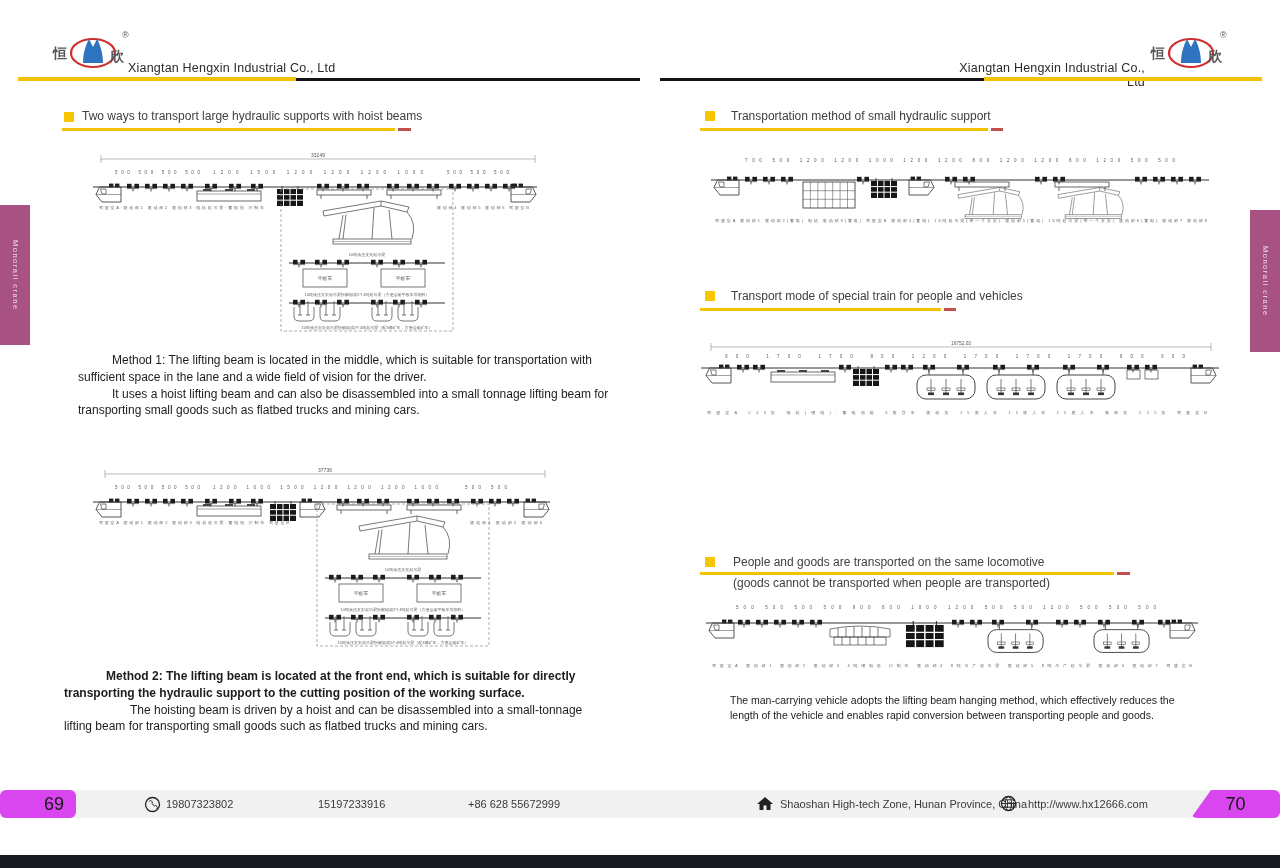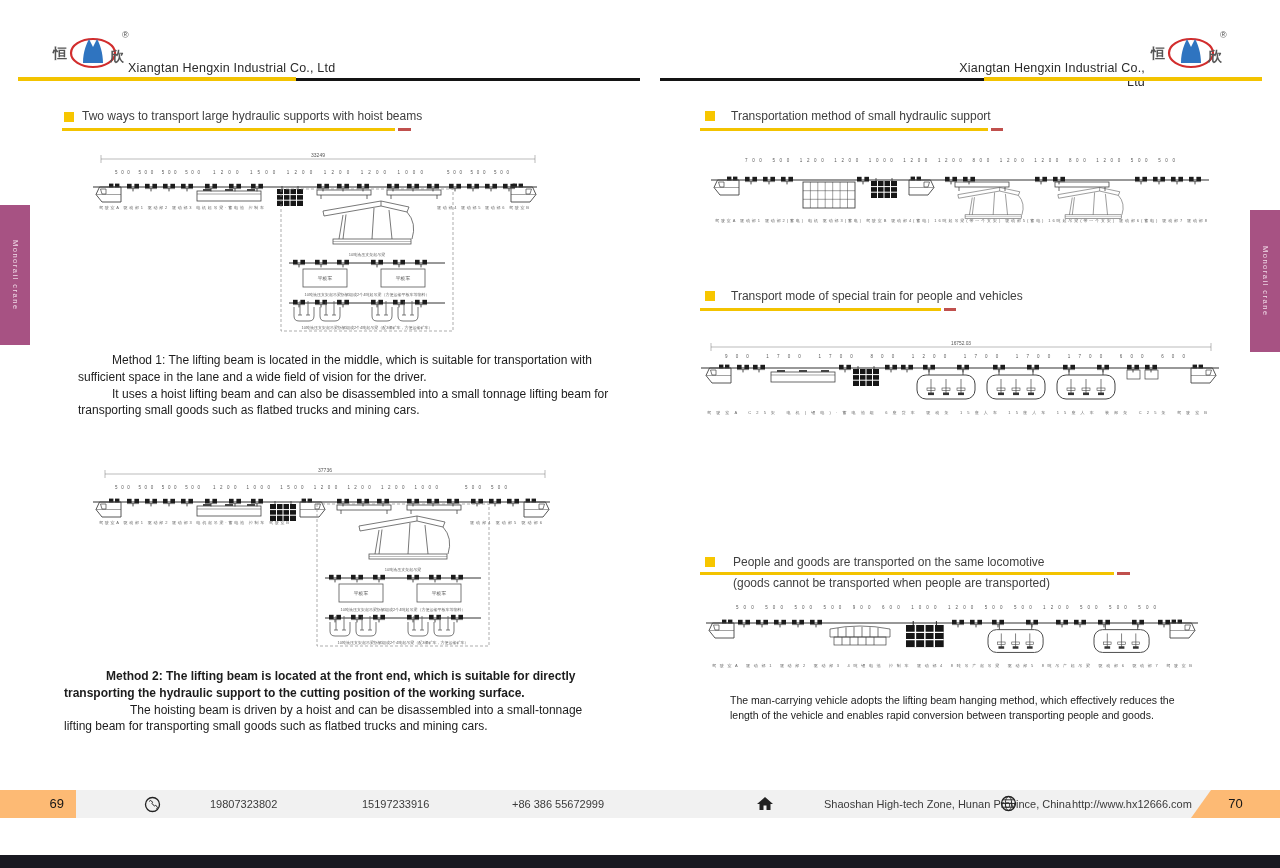--- a/index.html
+++ b/index.html
@@ -14,22 +14,22 @@
   .body-text{font-size:12px;color:#1c1c1c;line-height:1.4;}
   .body-text p{margin:0;}
   .ind34 p{text-indent:34px;}
   .m2p1{text-indent:42px;font-weight:bold;}
   .m2p2{text-indent:66px;}
   .p2ind p{text-indent:45px;}
   .small-text{font-size:10.5px;color:#1c1c1c;line-height:1.45;}
   .tab{width:30px;background:#a75283;display:flex;align-items:center;justify-content:center;}
   .tab span{writing-mode:vertical-rl;font-size:7.5px;letter-spacing:1.5px;color:#f2dce9;}
   .footer-bar{background:#f1f1f1;}
-  .foot-text{font-size:11px;color:#3a3a3a;line-height:28px;margin-left:44px;}
-  .pageno{background:#fdba74;font-size:13px;color:#161616;line-height:28px;}
+  .foot-text{font-size:11px;color:#3a3a3a;line-height:28px;}
+  .pageno{background:#d946ef;font-size:18px;color:#161616;line-height:28px;border-radius:6px;}
   .pageno-left{text-align:right;padding-right:12px;box-sizing:border-box;}
   .pageno-right{text-align:center;clip-path:polygon(20px 0,100% 0,100% 100%,0 100%);}
   .bottom-bar{background:#191921;}
   svg text{fill:#555;}
   .dimtxt{font-size:4.5px;fill:#5a5a5a;}
   .lbltxt{font-size:4px;fill:#666;}
   .totdim{font-size:5px;fill:#555;}
 </style>
 </head>
 <body>
@@ -419,21 +419,21 @@
 
   <div class="abs footer-bar" style="left:0;top:790px;width:1280px;height:28px"></div>
   <div class="abs pageno pageno-left" style="left:0;top:790px;width:76px;height:28px">69</div>
 
   <svg class="abs" style="left:144px;top:796px" width="17" height="17">
     <circle cx="8.5" cy="8.5" r="7" fill="none" stroke="#222" stroke-width="1.3"></circle>
     <path d="M5.2,5.4 q1.2,-1.6 2.2,-0.5 l0.9,1.1 q0.5,0.7 -0.3,1.4 q1,1.7 2.5,2.5 q0.8,-0.8 1.4,-0.3 l1.1,0.9 q1.1,1 -0.5,2.2" fill="none" stroke="#222" stroke-width="1"></path>
   </svg>
   <div class="abs foot-text" style="left:166px;top:790px">19807323802</div>
   <div class="abs foot-text" style="left:318px;top:790px">15197233916</div>
-  <div class="abs foot-text" style="left:468px;top:790px">+86 386 55672999</div>
+  <div class="abs foot-text" style="left:468px;top:790px">+86 628 55672999</div>
 
   <svg class="abs" style="left:756px;top:795px" width="18" height="17">
     <path d="M9,2 L17,9 L14.5,9 L14.5,15 L3.5,15 L3.5,9 L1,9 Z" fill="#222"></path>
     <rect x="7.5" y="10.5" width="3" height="4.5" fill="#f1f1f1"></rect>
   </svg>
   <div class="abs foot-text" style="left:780px;top:790px">Shaoshan High-tech Zone, Hunan Province, China</div>
 
   <svg class="abs" style="left:1000px;top:795px" width="17" height="17">
     <circle cx="8.5" cy="8.5" r="7" fill="none" stroke="#222" stroke-width="1.3"></circle>
     <ellipse cx="8.5" cy="8.5" rx="3.2" ry="7" fill="none" stroke="#222" stroke-width="0.9"></ellipse>

